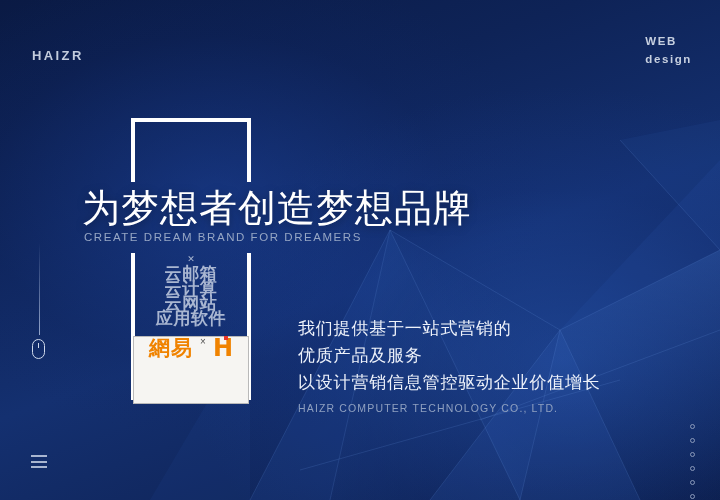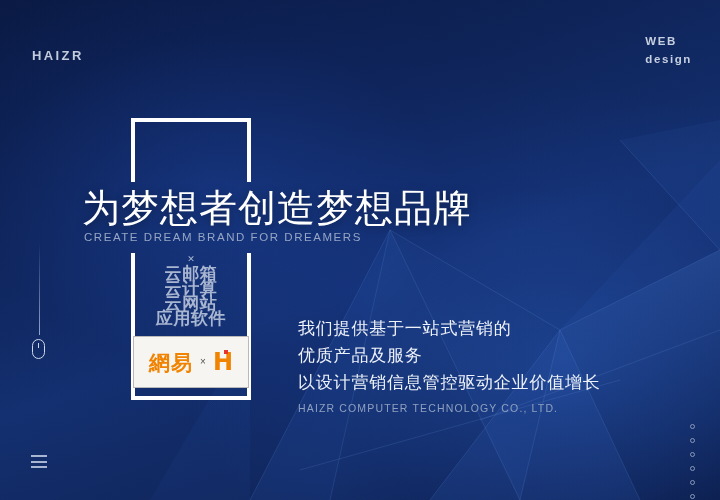--- a/index.html
+++ b/index.html
@@ -56,24 +56,24 @@
   }
   .menu-mark{
     font-size:9px;color:#aab7d0;line-height:14px;height:14px;
   }
   .menu-item{
     font-size:17px;color:#a9b6d1;line-height:15px;
     letter-spacing:.6px;font-weight:bold;
   }
   
   .logocard{
-    position:absolute;left:133px;top:336px;width:116px;height:52px;
+    position:absolute;left:133px;top:336px;width:116px;height:68px;
     background:#f6f5f2;border:1px solid #b9b9b9;
     box-sizing:border-box;
-    display:flex;align-items:center;justify-content:center;gap:7px;
+    display:flex;align-items:flex-start;justify-content:center;gap:7px;
   }
   .logo-netease{
     font-size:21px;font-weight:bold;color:#f08300;
     letter-spacing:1px;line-height:1;
   }
   .logo-x{font-size:10px;color:#555;line-height:1;}
   .logo-h{position:relative;width:20px;height:23px;}
   .logo-h-text{
     font-size:24px;font-weight:bold;color:#f08300;
     line-height:23px;font-family:"DejaVu Sans",sans-serif;

